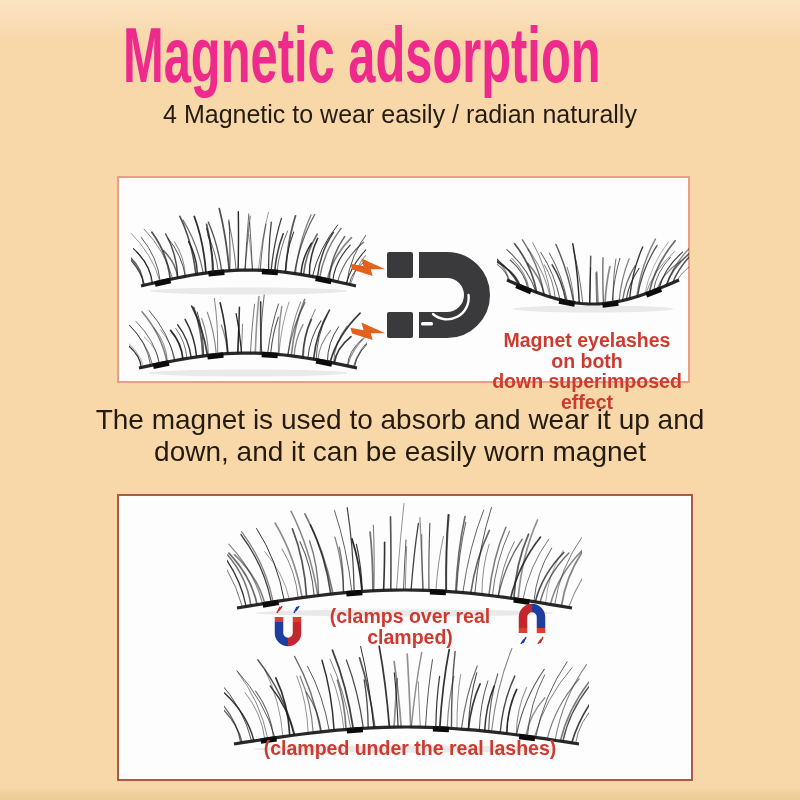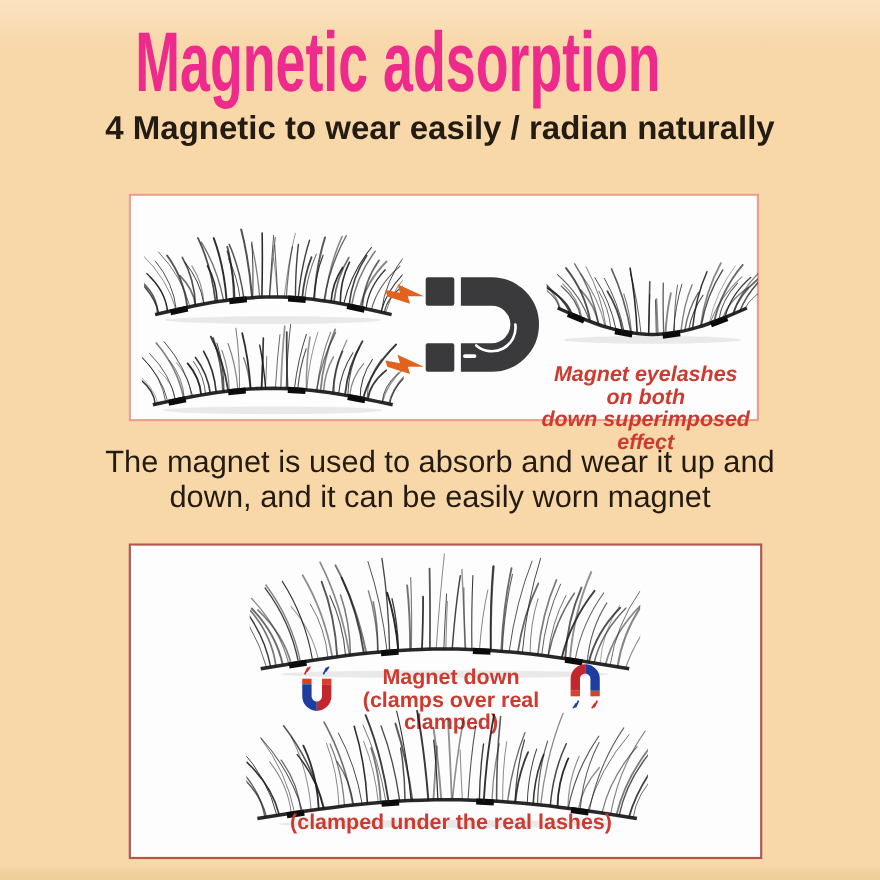--- a/index.html
+++ b/index.html
@@ -8,24 +8,24 @@
     background:linear-gradient(180deg,#fbe4c2 0px,#f8d7a9 42px,#f8d7a9 786px,#eccb98 800px);
     font-family:"Liberation Sans", sans-serif;
   }
   .title{
     position:absolute;top:18px;left:0;width:696px;text-align:center;
     color:#ee2b8d;font-size:74px;font-weight:bold;line-height:1;white-space:nowrap;
   }
   .title span{display:inline-block;transform:scale(0.66,1.04);transform-origin:center top;letter-spacing:0px;}
   .subtitle{
     position:absolute;top:100px;left:0;width:800px;text-align:center;
-    color:#241c12;font-size:30px;font-weight:700;
+    color:#241c12;font-size:25px;font-weight:400;
   }
   .panel{position:absolute;background:#fdfdfd;}
-  .panel-top{left:117px;top:176px;width:569px;height:203px;border:2px solid #ea9e88;font-style:italic;}
+  .panel-top{left:117px;top:176px;width:569px;height:203px;border:2px solid #ea9e88;}
   .panel-bottom{left:117px;top:494px;width:572px;height:283px;border:2px solid #b2564a;}
   .abs{position:absolute;}
   .caption-red{
     position:absolute;color:#cd3a30;font-weight:bold;font-size:19.5px;
     line-height:20.5px;text-align:center;
   }
   .midtext{
     position:absolute;top:404px;left:0;width:800px;text-align:center;
     color:#241c12;font-size:28px;line-height:32px;font-weight:400;
   }
@@ -321,21 +321,20 @@
     <svg class="abs" style="left:152px;top:110px" width="34" height="46" viewBox="0 0 34 46">
       <path d="M6,7 L9,1 L8,4.5 L11,0" fill="none" stroke="#cf2b28" stroke-width="1.6"></path>
       <path d="M23,7 L26,1 L25,4.5 L28,0" fill="none" stroke="#1e3e9f" stroke-width="1.6"></path>
       <rect x="3.75" y="11" width="8.5" height="5" fill="#d8402c"></rect>
       <rect x="21.75" y="11" width="8.5" height="5" fill="#d8402c"></rect>
       <path d="M8,16 L8,27 A9,9 0 0 0 17,36" fill="none" stroke="#1e3e9f" stroke-width="8.5"></path>
       <path d="M17,36 A9,9 0 0 0 26,27 L26,16" fill="none" stroke="#c1272d" stroke-width="8.5"></path>
     </svg>
 
     <div class="caption-red" style="left:186px;top:110px;width:210px">
-      <div>Magnet down</div>
       <div>(clamps over real clamped)</div>
     </div>
 
     <svg class="abs" style="left:396px;top:102px;transform:rotate(180deg)" width="34" height="46" viewBox="0 0 34 46">
       <path d="M6,7 L9,1 L8,4.5 L11,0" fill="none" stroke="#cf2b28" stroke-width="1.6"></path>
       <path d="M23,7 L26,1 L25,4.5 L28,0" fill="none" stroke="#1e3e9f" stroke-width="1.6"></path>
       <rect x="3.75" y="11" width="8.5" height="5" fill="#d8402c"></rect>
       <rect x="21.75" y="11" width="8.5" height="5" fill="#d8402c"></rect>
       <path d="M8,16 L8,27 A9,9 0 0 0 17,36" fill="none" stroke="#1e3e9f" stroke-width="8.5"></path>
       <path d="M17,36 A9,9 0 0 0 26,27 L26,16" fill="none" stroke="#c1272d" stroke-width="8.5"></path>

